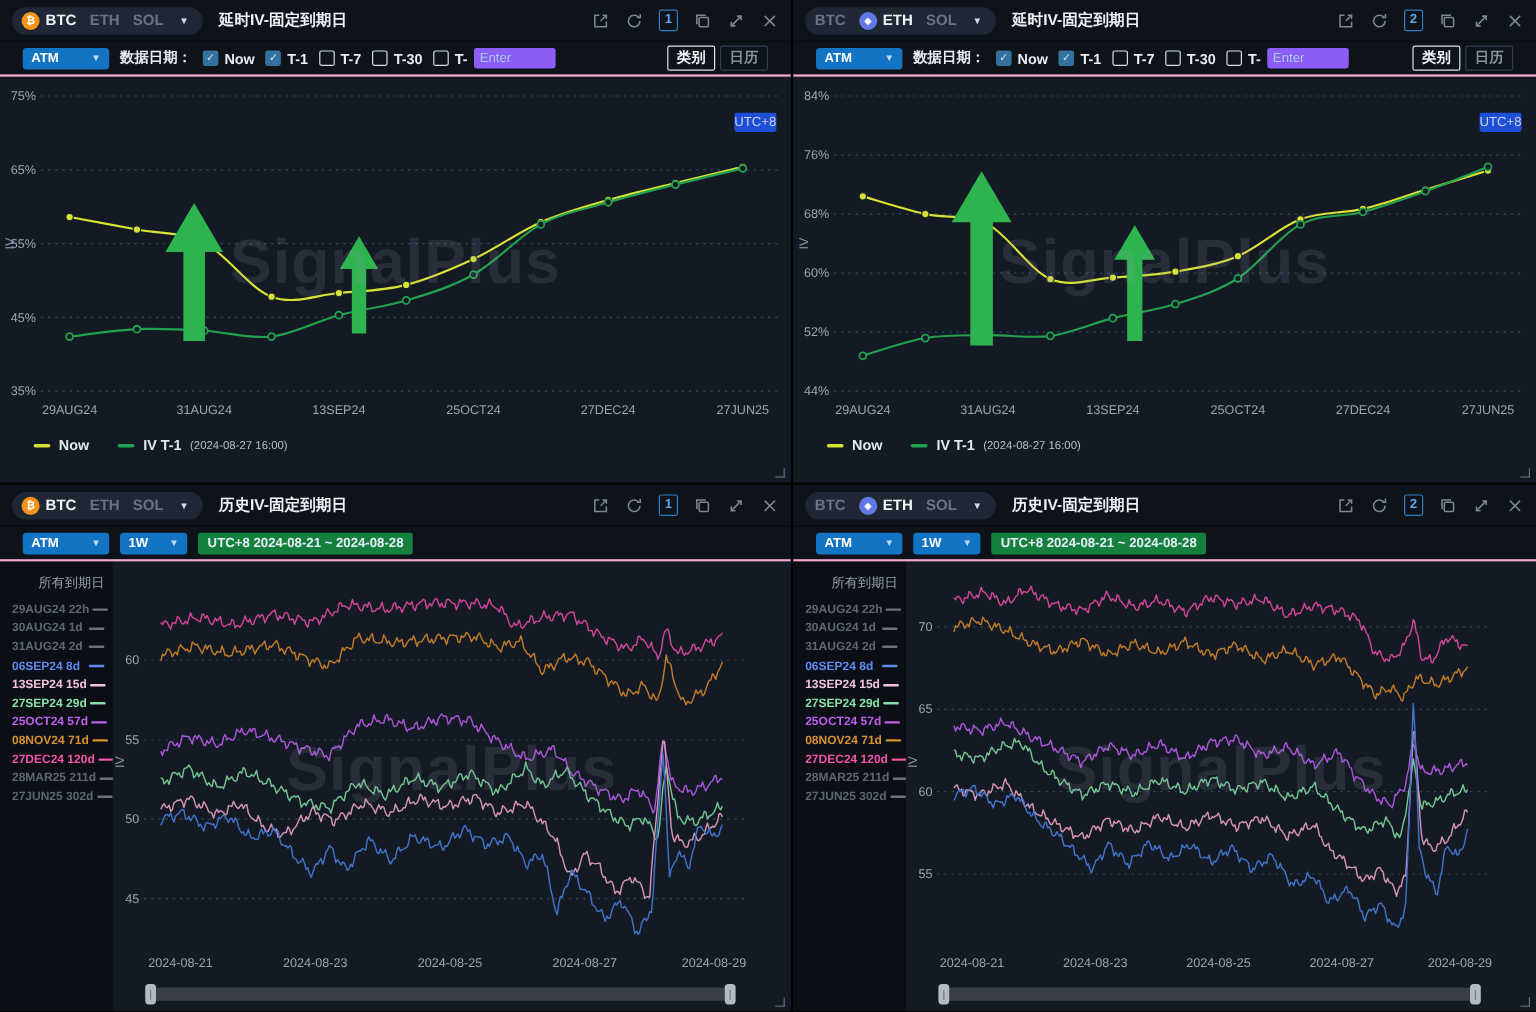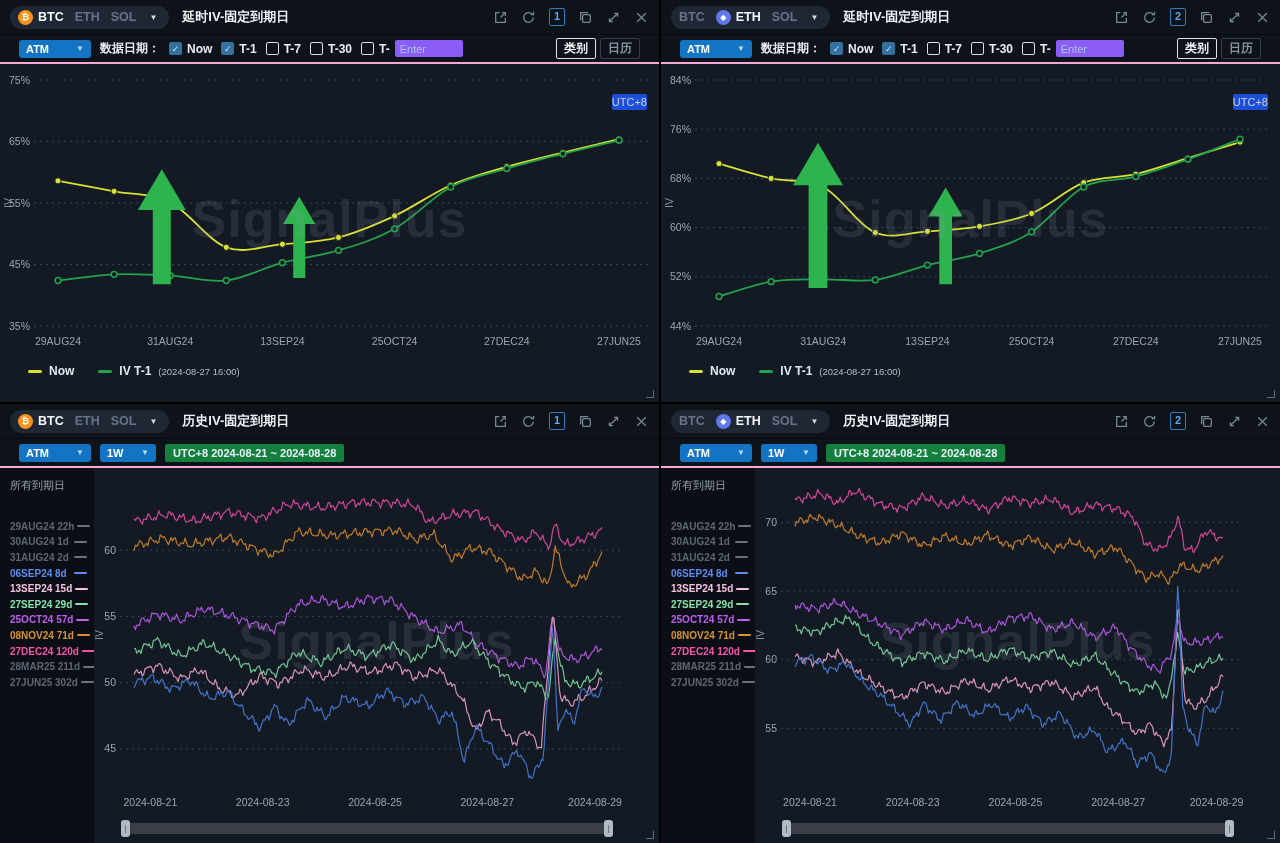--- a/index.html
+++ b/index.html
@@ -28,21 +28,21 @@
   .cb{width:13px;height:13px;border:1.5px solid #d9dfe8;border-radius:2px;box-sizing:border-box;display:flex;align-items:center;justify-content:center;font-size:9px;color:transparent;flex:none;}
   .cb.on{background:#33719f;border-color:#33719f;color:#cfe6f6;}
   .inp{width:58px;height:17px;background:#8b5cf6;border:none;border-radius:2px;font-size:11px;color:#eaf4fc;padding:0 5px;outline:none;margin-left:-4px;}
   .inp::placeholder{color:#a5cbe8;}
   .vgrp{margin-left:auto;display:flex;gap:4px;}
   .vbtn{font-size:12px;font-weight:700;padding:1px 7px;border-radius:2px;border:1px solid #333e4e;color:#8792a2;background:transparent;cursor:pointer;white-space:nowrap;}
   .vbtn.act{border-color:#dde3ea;color:#f2f5f9;}
   .chip{background:#15803d;color:#e6eef8;font-size:11px;font-weight:700;padding:3px 8px;border-radius:2px;white-space:nowrap;}
   .body{flex:1;display:flex;position:relative;min-height:0;}
   .sbar{width:94px;flex:none;background:#0b0f15;padding:10px 7px 0 10px;box-sizing:border-box;}
-  .sbh{font-size:11px;color:#97a1af;margin-bottom:27px;}
+  .sbh{font-size:11px;color:#97a1af;margin-bottom:9px;text-align:right;}
   .sbi{display:flex;align-items:center;justify-content:space-between;margin-bottom:3px;font-size:10px;font-weight:700;height:12.6px;cursor:pointer;white-space:nowrap;}
   .sbi .sw{width:13px;height:2px;border-radius:1px;flex:none;margin-left:3px;}
   .cwrap{flex:1;position:relative;background:#141a23;min-width:0;}
   .wm{position:absolute;left:50%;top:46%;transform:translate(-50%,-50%);font-size:52px;font-weight:700;color:rgba(148,158,172,0.16);letter-spacing:1px;pointer-events:none;white-space:nowrap;}
   .utc{position:absolute;top:10px;right:12px;background:#1d4ed8;color:#c9d3e2;font-size:11px;padding:2px 0;border-radius:2px;margin-top:20px;}
   .lgd{position:absolute;left:28px;bottom:24px;display:flex;gap:24px;align-items:center;}
   .lgi{display:flex;align-items:center;gap:7px;cursor:pointer;}
   .lgsw{width:14px;height:3px;border-radius:1.5px;}
   .lgt{font-size:12px;font-weight:700;color:#e2e8f0;}
   .lgs{font-size:9.5px;color:#b6bfcc;}

